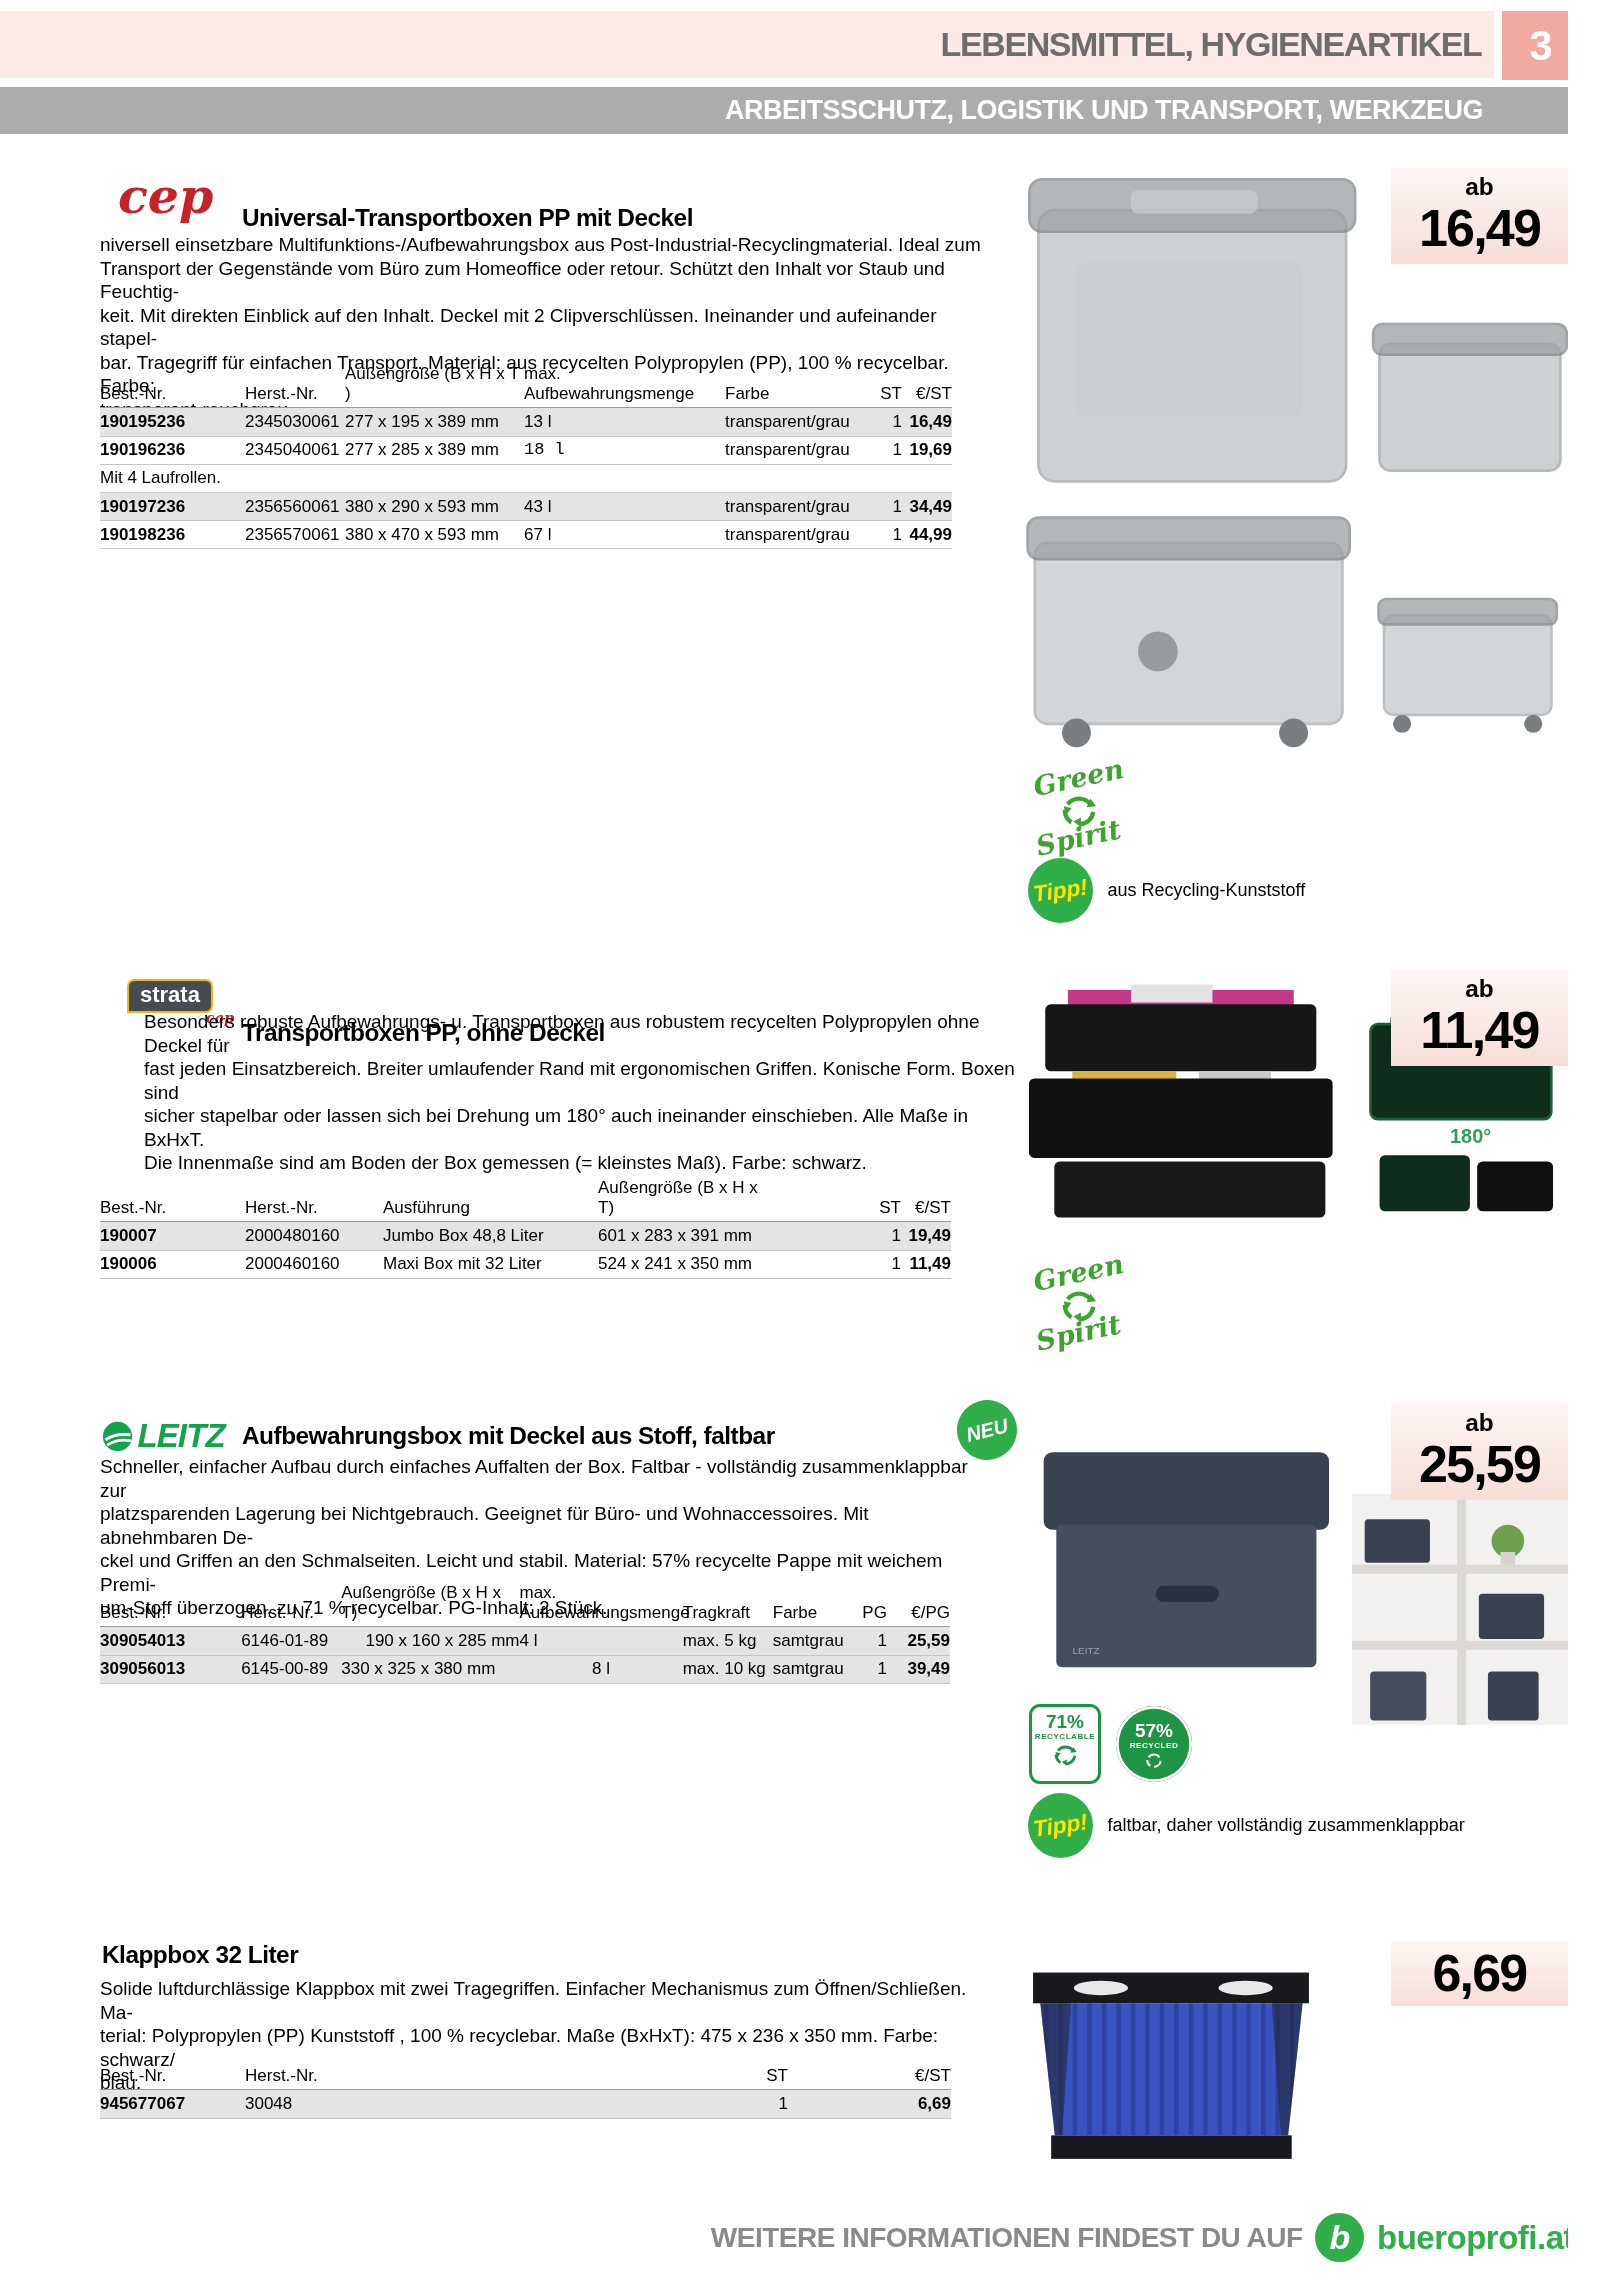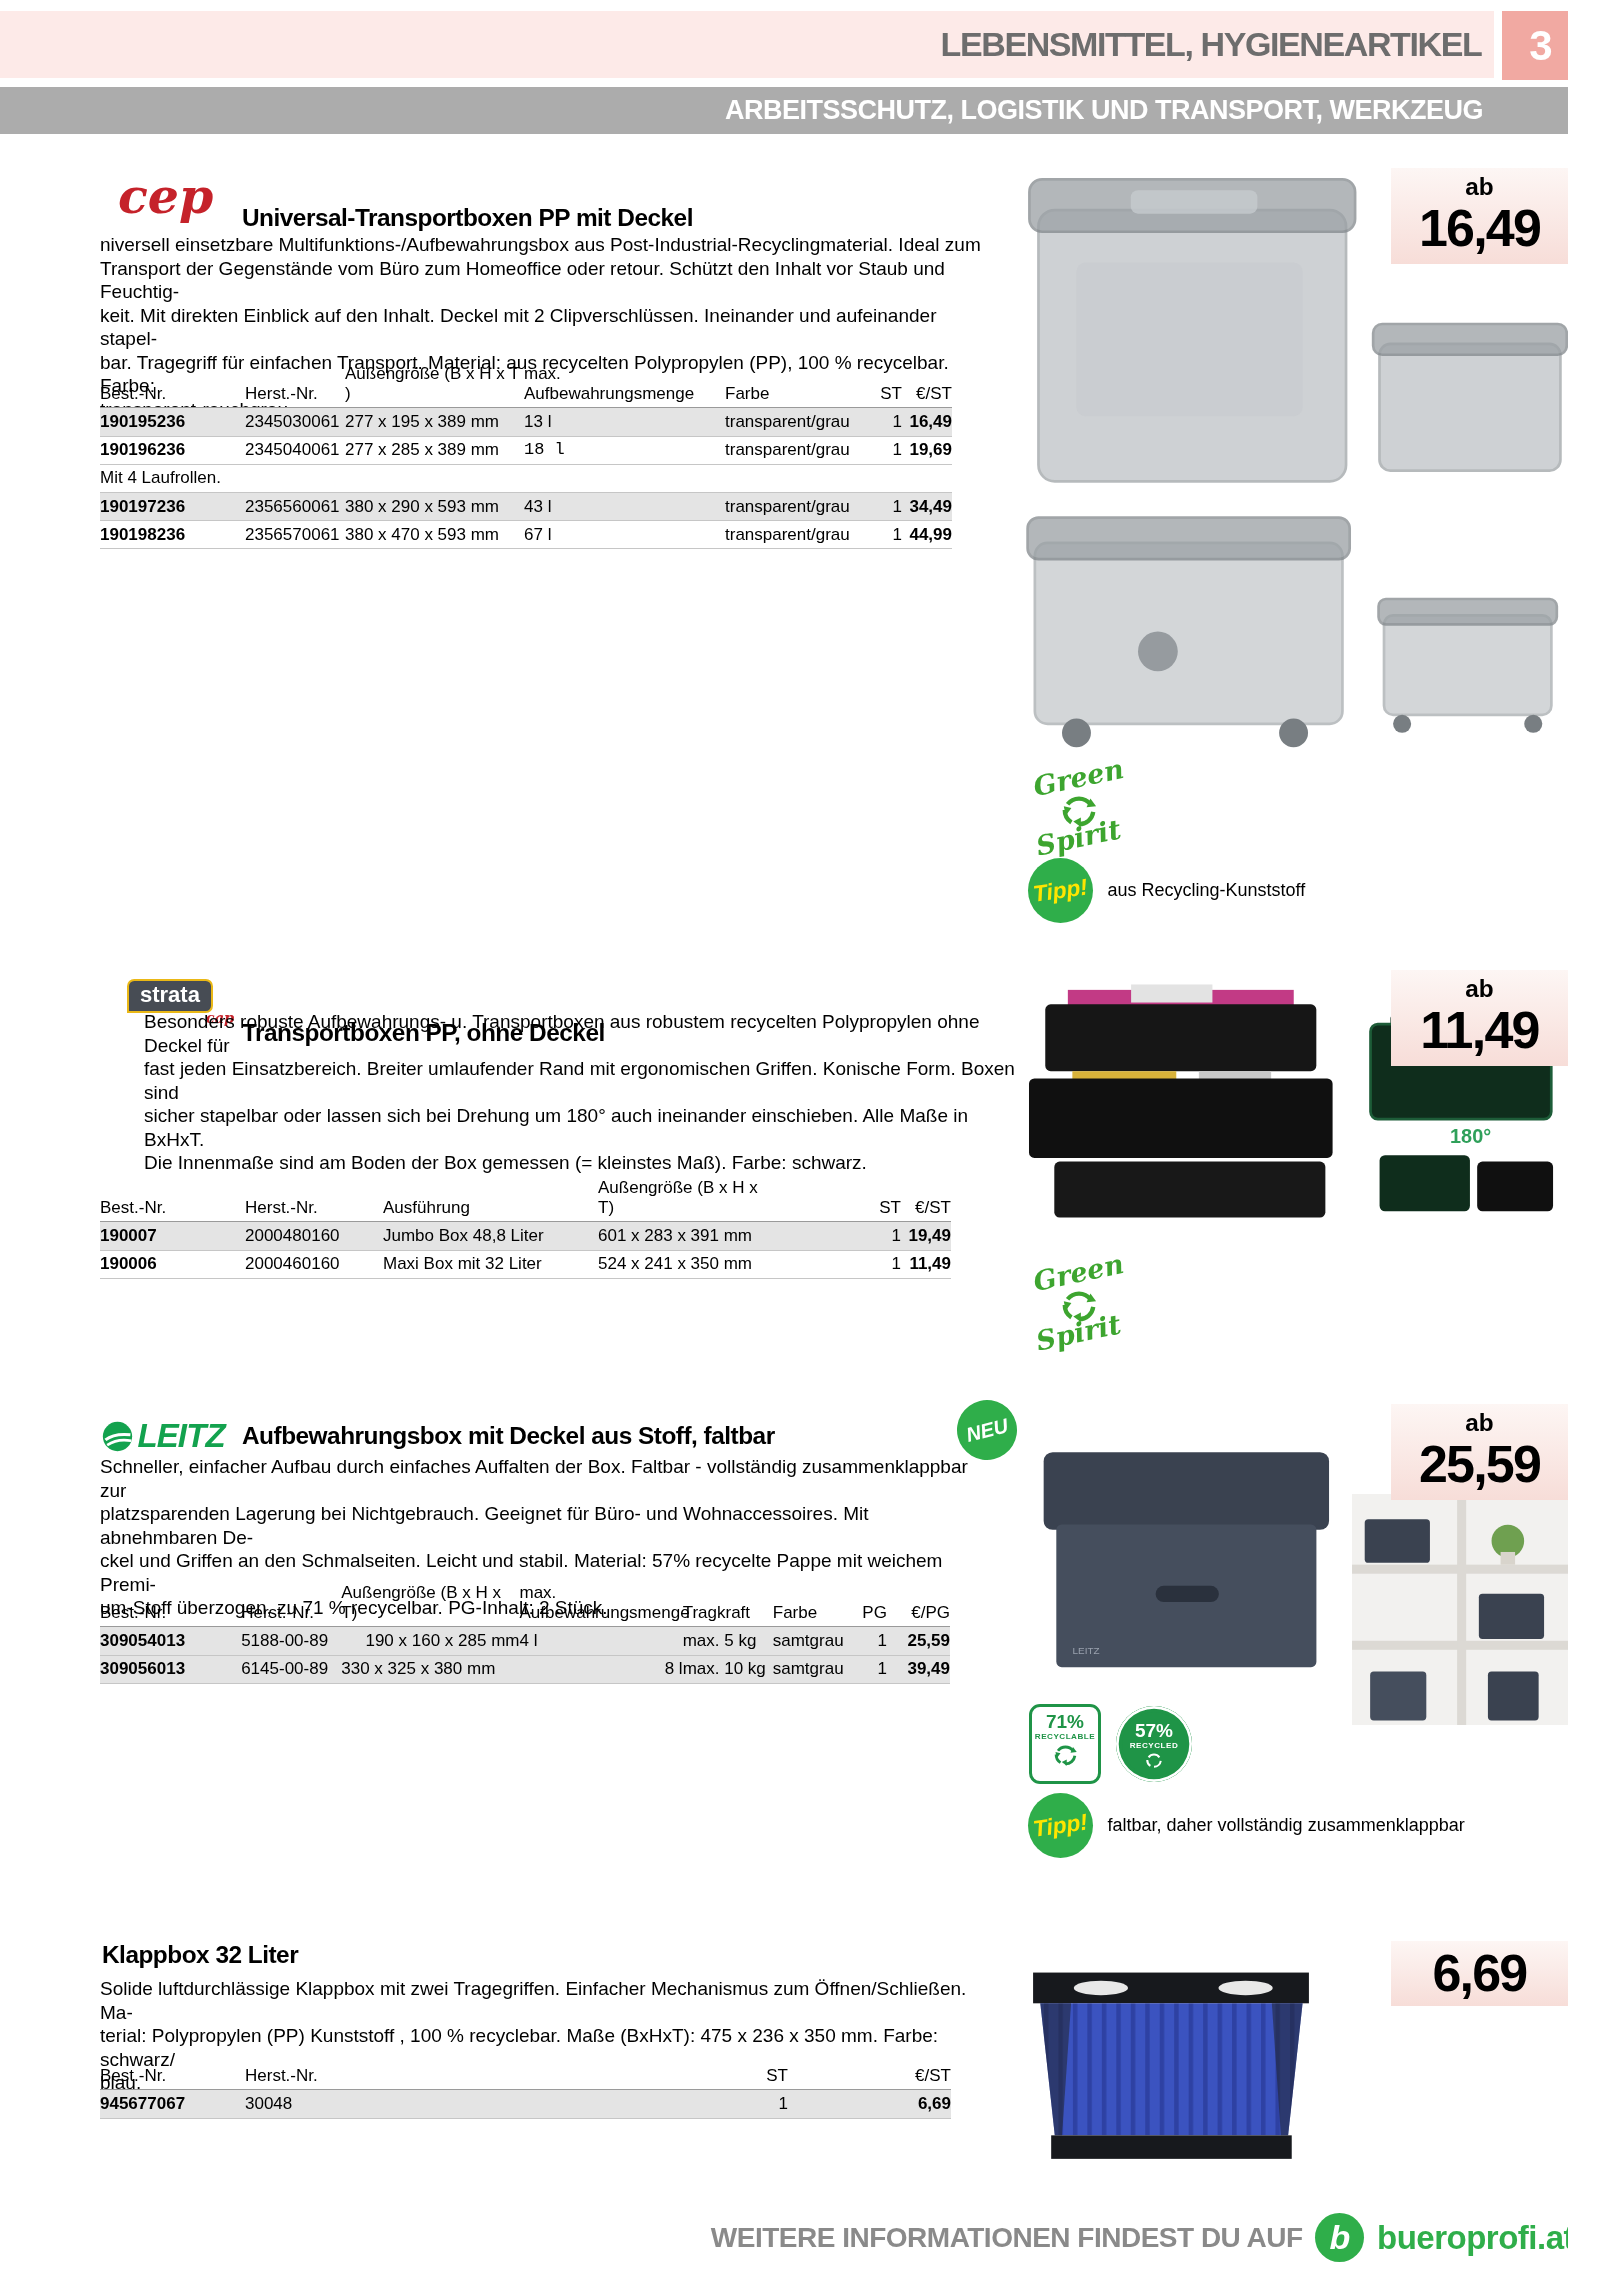--- a/index.html
+++ b/index.html
@@ -340,33 +340,33 @@
 Aufbewahrungsmenge</th>
             <th style="text-align: left;">Tragkraft</th>
             <th style="text-align: left;">Farbe</th>
             <th style="text-align: right;">PG</th>
             <th style="text-align: right;">€/PG</th>
           </tr>
         </thead>
         <tbody>
           <tr class="shaded">
             <td class="b" style="text-align: left;">309054013</td>
-            <td style="text-align: left;">5188-00-89</td>
+            <td style="text-align: left;">6146-01-89</td>
             <td style="text-align: right;">190 x 160 x 285 mm</td>
             <td style="text-align: left;">4 l</td>
             <td style="text-align: left;">max. 5 kg</td>
             <td style="text-align: left;">samtgrau</td>
             <td style="text-align: right;">1</td>
             <td class="b" style="text-align: right;">25,59</td>
           </tr>
           <tr class="shaded">
             <td class="b" style="text-align: left;">309056013</td>
             <td style="text-align: left;">6145-00-89</td>
             <td style="text-align: left;">330 x 325 x 380 mm</td>
-            <td style="text-align: right;">8 l</td>
+            <td style="text-align: center;">8 l</td>
             <td style="text-align: left;">max. 10 kg</td>
             <td style="text-align: left;">samtgrau</td>
             <td style="text-align: right;">1</td>
             <td class="b" style="text-align: right;">39,49</td>
           </tr>
         </tbody>
       </table>
   </div>
 
   <div class="abs neu" style="left:957px;top:1400px;">NEU</div>

